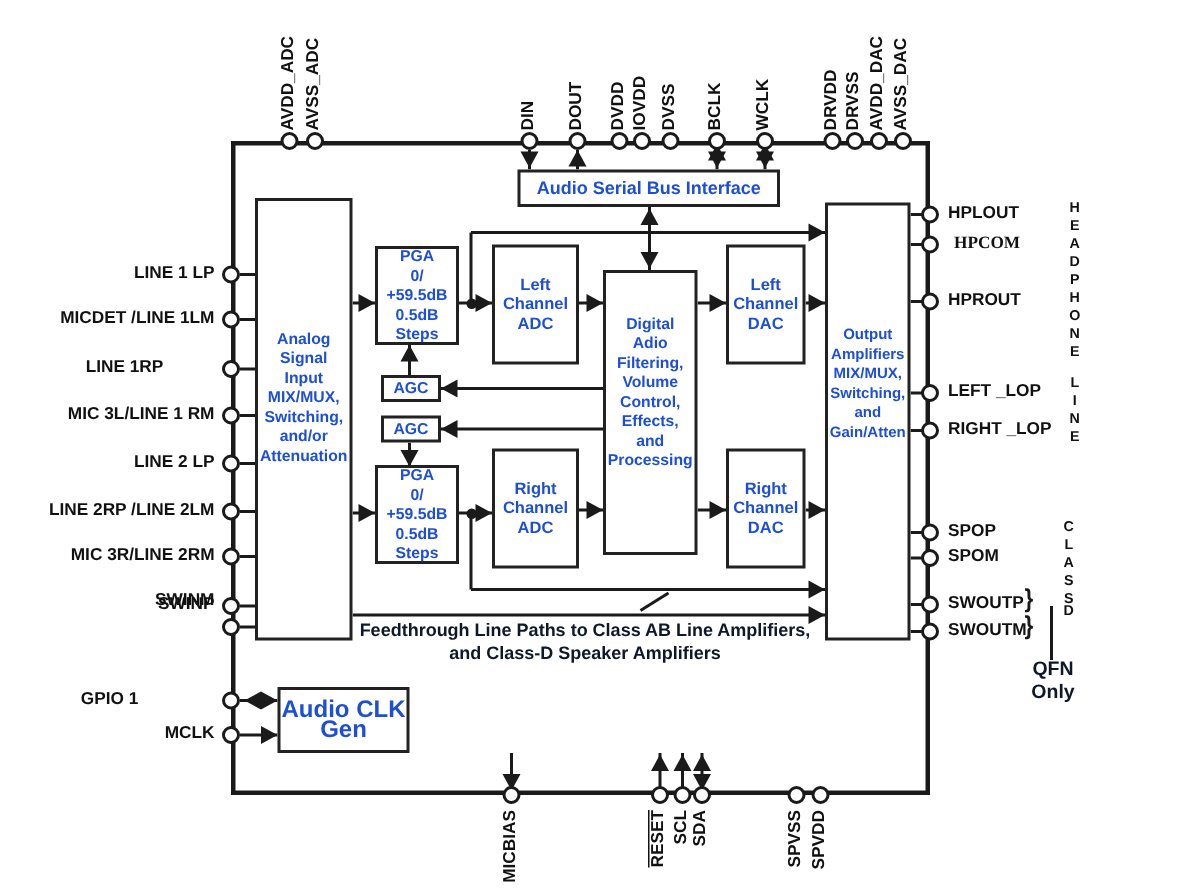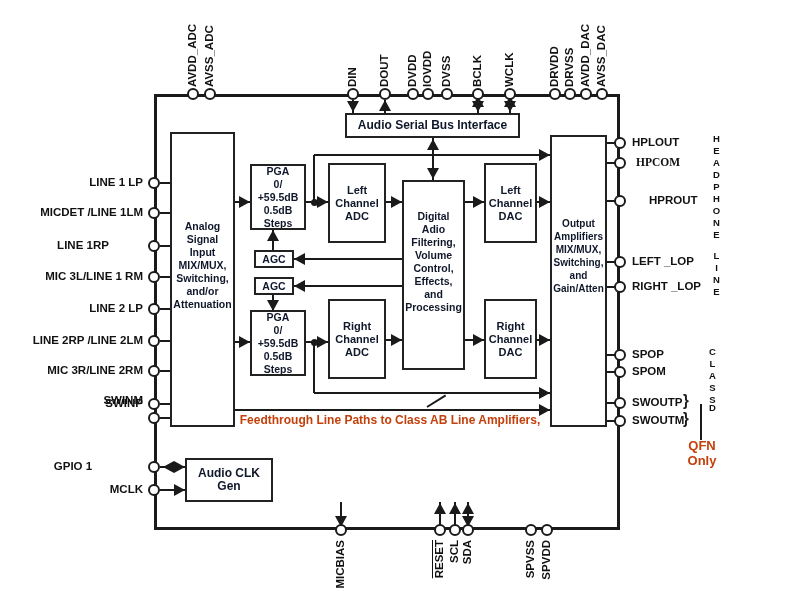--- a/index.html
+++ b/index.html
@@ -1,38 +1,38 @@
 <!DOCTYPE html>
 <html><head>
 <meta charset="utf-8">
 <style>
   html,body{margin:0;padding:0;background:#fff;}
   #stage{position:relative;width:801px;height:596px;background:#fff;
          font-family:"Liberation Sans",sans-serif;overflow:hidden;}
   .box{position:absolute;border:3px solid #1a1a1a;box-sizing:border-box;z-index:1;}
   .block{position:absolute;border:2px solid #222;background:#fff;box-sizing:border-box;
          display:flex;flex-direction:column;align-items:center;justify-content:center;
-         text-align:center;font-weight:bold;color:#0f172a;line-height:13px;z-index:2;}
+         text-align:center;font-weight:bold;color:#1d4ed8;line-height:13px;z-index:2;}
   .wh{position:absolute;height:2px;background:#1a1a1a;z-index:1;}
   .wv{position:absolute;width:2px;background:#1a1a1a;z-index:1;}
   .diag{position:absolute;height:2px;background:#1a1a1a;transform-origin:0 50%;z-index:1;}
   .ar{position:absolute;width:0;height:0;z-index:3;}
   .dot{position:absolute;width:7px;height:7px;border-radius:50%;background:#1a1a1a;z-index:3;}
   .pin{position:absolute;width:8px;height:8px;border:2px solid #1a1a1a;border-radius:50%;
        background:#fff;z-index:4;}
   .lbl{position:absolute;font-weight:bold;font-size:11.5px;line-height:13px;
        white-space:nowrap;color:#111;z-index:4;}
   .rot-t{transform-origin:0 0;transform:rotate(-90deg);}
   .rot-b{transform-origin:0 0;transform:rotate(-90deg) translateX(-100%);}
   .lbl-l{text-align:right;width:140px;}
   .stack{position:absolute;writing-mode:vertical-rl;text-orientation:upright;
          font-weight:bold;font-size:9.5px;letter-spacing:1px;line-height:12px;
          color:#111;z-index:4;}
   .note{position:absolute;font-weight:bold;font-size:12px;line-height:15px;
-        text-align:center;color:#c2410c;z-index:2;}
+        text-align:center;color:#0f172a;z-index:2;}
   .brace{position:absolute;font-size:15px;font-weight:bold;color:#1a1a1a;
          line-height:15px;transform:scaleY(1.15);z-index:3;}
 </style>
 </head>
 <body>
 
 <div id="stage">
     <div class="box" style="left: 154px; top: 94px; width: 466px; height: 436px;"></div>
     <div class="wh" style="left: 160px; top: 182px; width: 10px;"></div>
     <div class="wh" style="left: 160px; top: 212px; width: 10px;"></div>
@@ -147,21 +147,21 @@
       <div>DAC</div>
     </div>
     <div class="block" style="left: 550px; top: 135px; width: 57px; height: 292px; font-size: 10px; padding-bottom: 50px;">
       <div>Output</div>
       <div>Amplifiers</div>
       <div>MIX/MUX,</div>
       <div>Switching,</div>
       <div>and</div>
       <div>Gain/Atten</div>
     </div>
-    <div class="block" style="left: 185px; top: 458px; width: 88px; height: 44px; font-size: 12px;">
+    <div class="block" style="left: 185px; top: 458px; width: 88px; height: 44px; font-size: 16px;">
       <div>Audio CLK</div>
       <div>Gen</div>
     </div>
     <div class="ar" style="border-top: 6px solid transparent; border-bottom: 6px solid transparent; border-left: 11px solid rgb(26, 26, 26); left: 239px; top: 196px;"></div>
     <div class="ar" style="border-top: 6px solid transparent; border-bottom: 6px solid transparent; border-left: 11px solid rgb(26, 26, 26); left: 317px; top: 196px;"></div>
     <div class="ar" style="border-top: 6px solid transparent; border-bottom: 6px solid transparent; border-left: 11px solid rgb(26, 26, 26); left: 391px; top: 196px;"></div>
     <div class="ar" style="border-top: 6px solid transparent; border-bottom: 6px solid transparent; border-left: 11px solid rgb(26, 26, 26); left: 473px; top: 196px;"></div>
     <div class="ar" style="border-top: 6px solid transparent; border-bottom: 6px solid transparent; border-left: 11px solid rgb(26, 26, 26); left: 539px; top: 196px;"></div>
     <div class="ar" style="border-top: 6px solid transparent; border-bottom: 6px solid transparent; border-left: 11px solid rgb(26, 26, 26); left: 539px; top: 149px;"></div>
     <div class="ar" style="border-top: 6px solid transparent; border-bottom: 6px solid transparent; border-left: 11px solid rgb(26, 26, 26); left: 239px; top: 336px;"></div>
@@ -251,39 +251,40 @@
     <div class="lbl lbl-l" style="left: 3px; top: 394px;">SWINM</div>
     <div class="pin" style="left: 148px; top: 461px;"></div>
     <div class="lbl lbl-l" style="left: 3px; top: 460px; text-align: center;">GPIO 1</div>
     <div class="pin" style="left: 148px; top: 484px;"></div>
     <div class="lbl lbl-l" style="left: 3px; top: 483px;">MCLK</div>
     <div class="pin" style="left: 614px; top: 137px;"></div>
     <div class="lbl" style="left: 632px; top: 136px;">HPLOUT</div>
     <div class="pin" style="left: 614px; top: 157px;"></div>
     <div class="lbl" style="left: 636px; top: 156px; font-family: Liberation Serif, serif;">HPCOM</div>
     <div class="pin" style="left: 614px; top: 195px;"></div>
-    <div class="lbl" style="left: 629px; top: 194px; padding-left: 20px;">HPROUT</div>
+    <div class="lbl" style="left: 612px; top: 194px; padding-left: 20px;">HPROUT</div>
     <div class="pin" style="left: 614px; top: 256px;"></div>
     <div class="lbl" style="left: 632px; top: 255px;">LEFT _LOP</div>
     <div class="pin" style="left: 614px; top: 281px;"></div>
     <div class="lbl" style="left: 632px; top: 280px;">RIGHT _LOP</div>
     <div class="pin" style="left: 614px; top: 349px;"></div>
     <div class="lbl" style="left: 632px; top: 348px;">SPOP</div>
     <div class="pin" style="left: 614px; top: 366px;"></div>
     <div class="lbl" style="left: 632px; top: 365px;">SPOM</div>
     <div class="pin" style="left: 614px; top: 397px;"></div>
     <div class="lbl" style="left: 632px; top: 396px;">SWOUTP</div>
     <div class="pin" style="left: 614px; top: 415px;"></div>
     <div class="lbl" style="left: 632px; top: 414px;">SWOUTM</div>
     <div class="stack" style="left: 710px; top: 133px;">HEADPHONE</div>
     <div class="stack" style="left: 710px; top: 250px;">LINE</div>
     <div class="stack" style="left: 706px; top: 346px;">CLASS</div>
     <div class="stack" style="left: 706px; top: 402px;">D</div>
     <div class="note" style="left: 235px; top: 413px; width: 310px;">
       <div>Feedthrough Line Paths to Class AB Line Amplifiers,</div>
+      <div>and Class-D Speaker Amplifiers</div>
     </div>
     <div class="note" style="left: 676px; top: 438px; width: 52px; font-size: 13px;">
       <div>QFN</div>
       <div>Only</div>
     </div>
     <div class="brace" style="left: 683px; top: 392px;">}</div>
     <div class="brace" style="left: 683px; top: 410px;">}</div>
   </div>
 
 </body></html>

